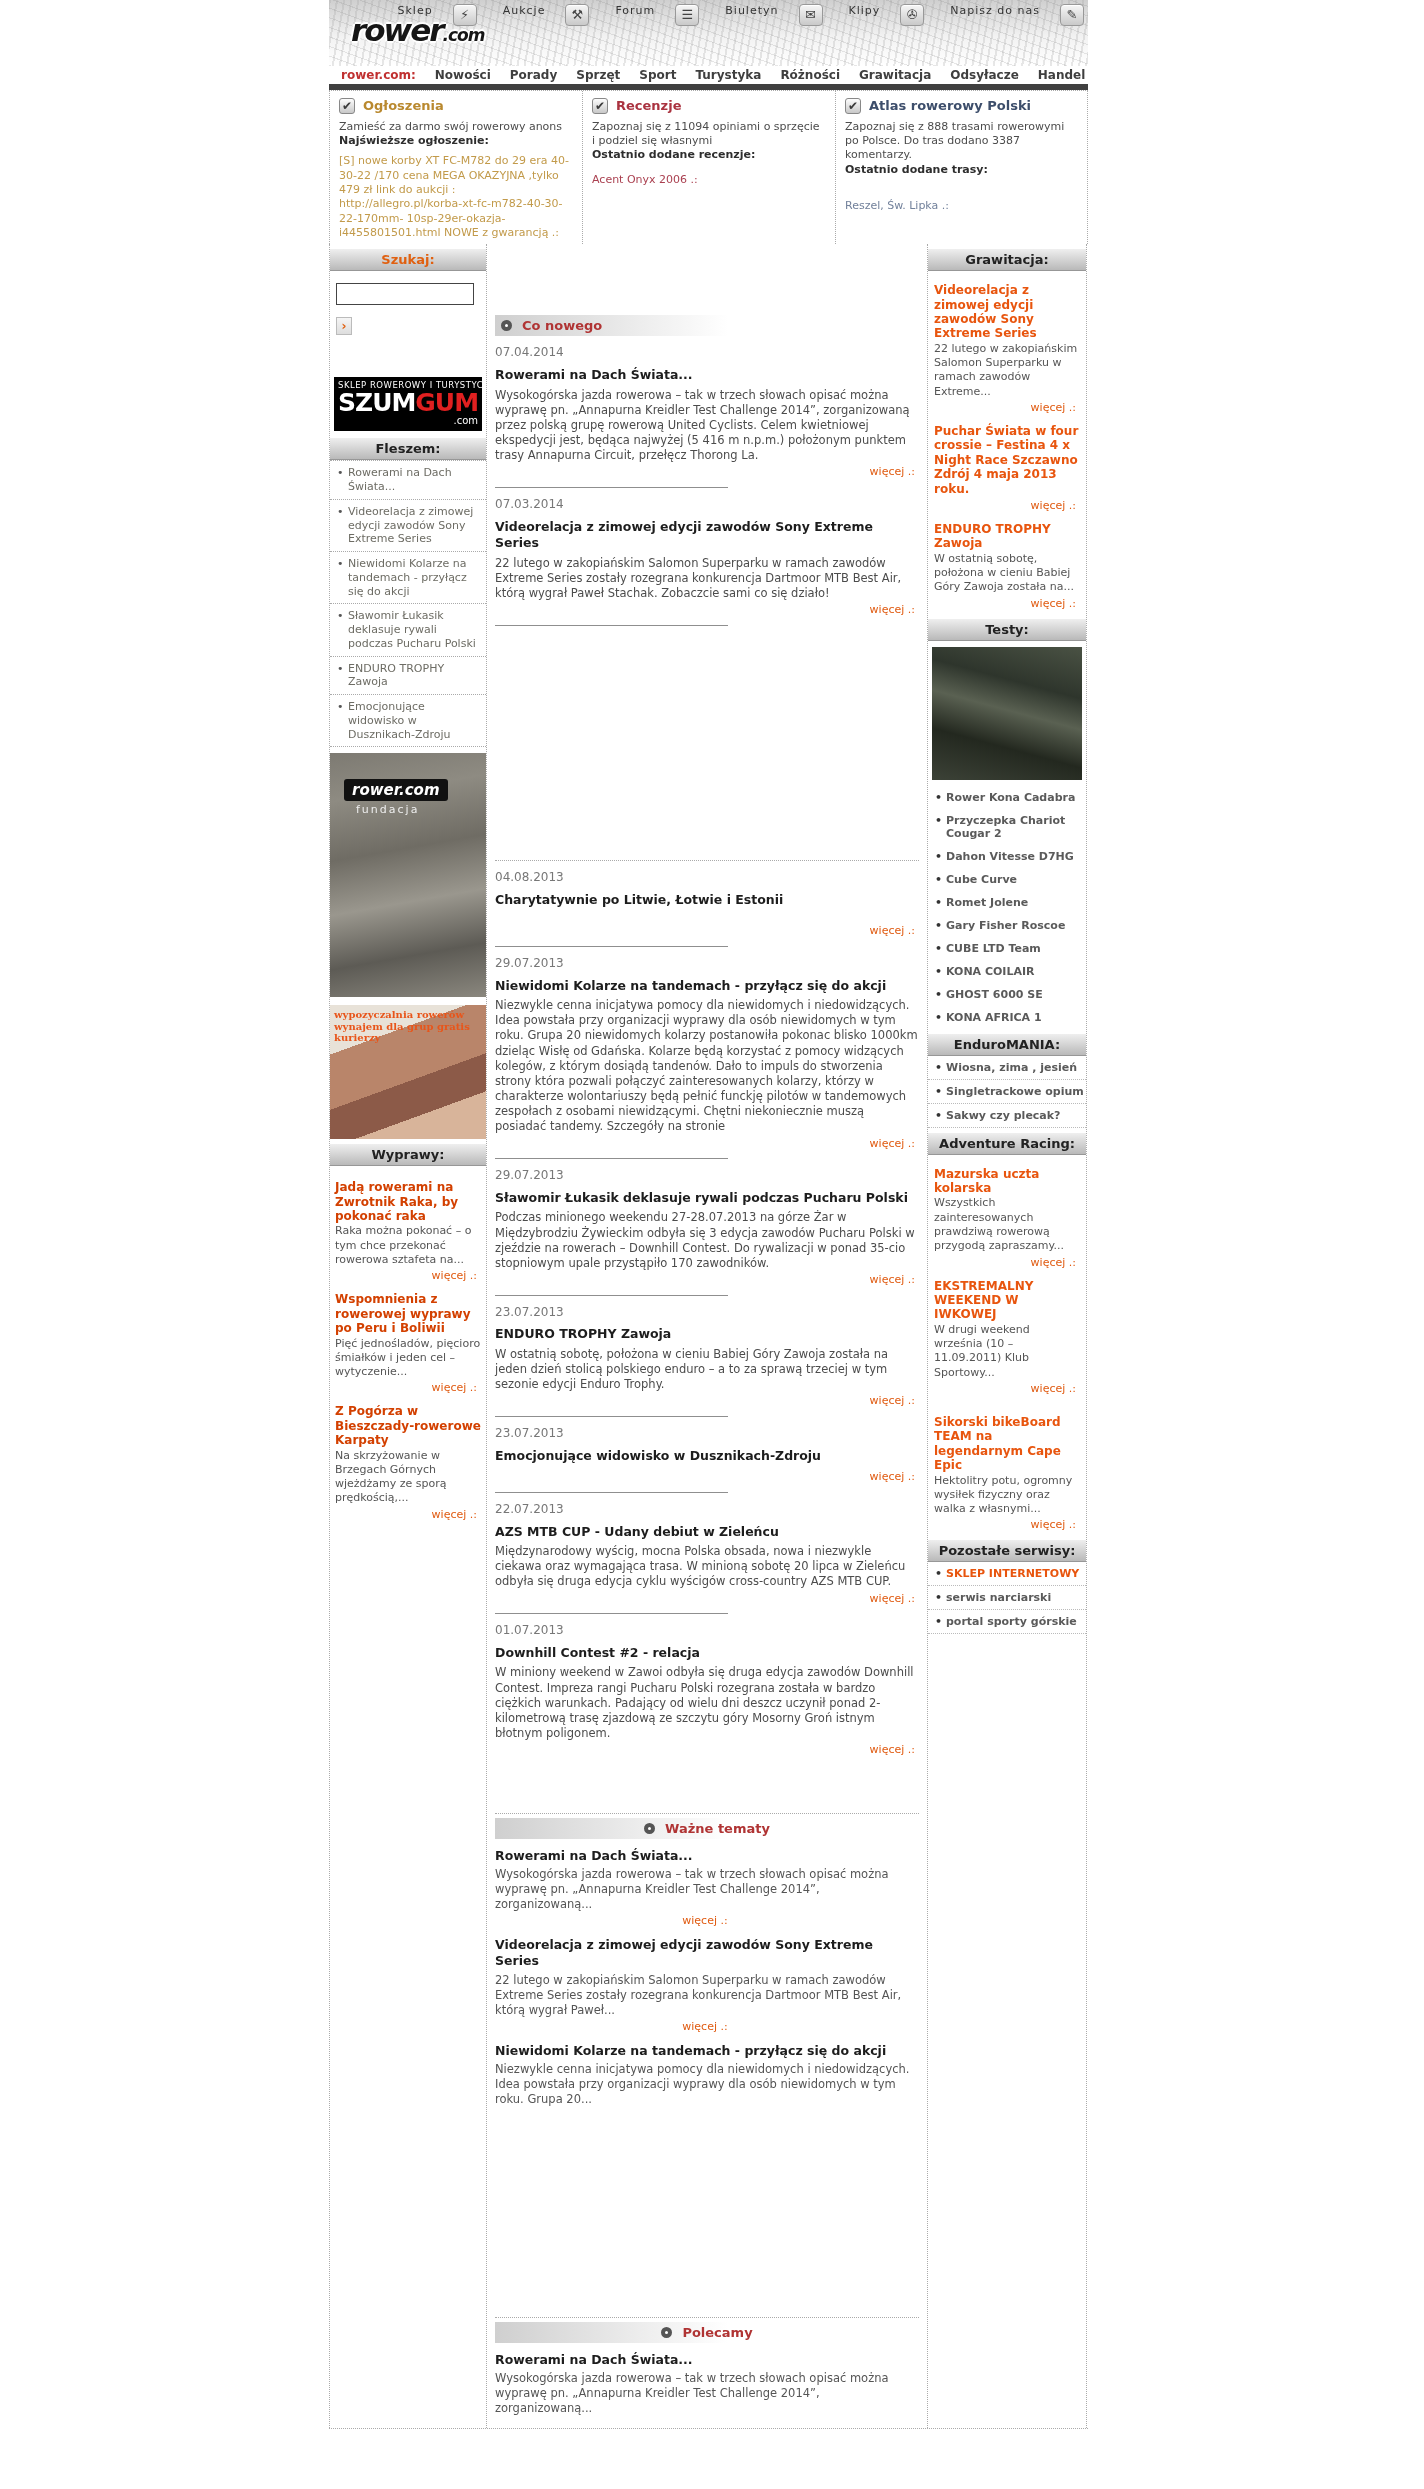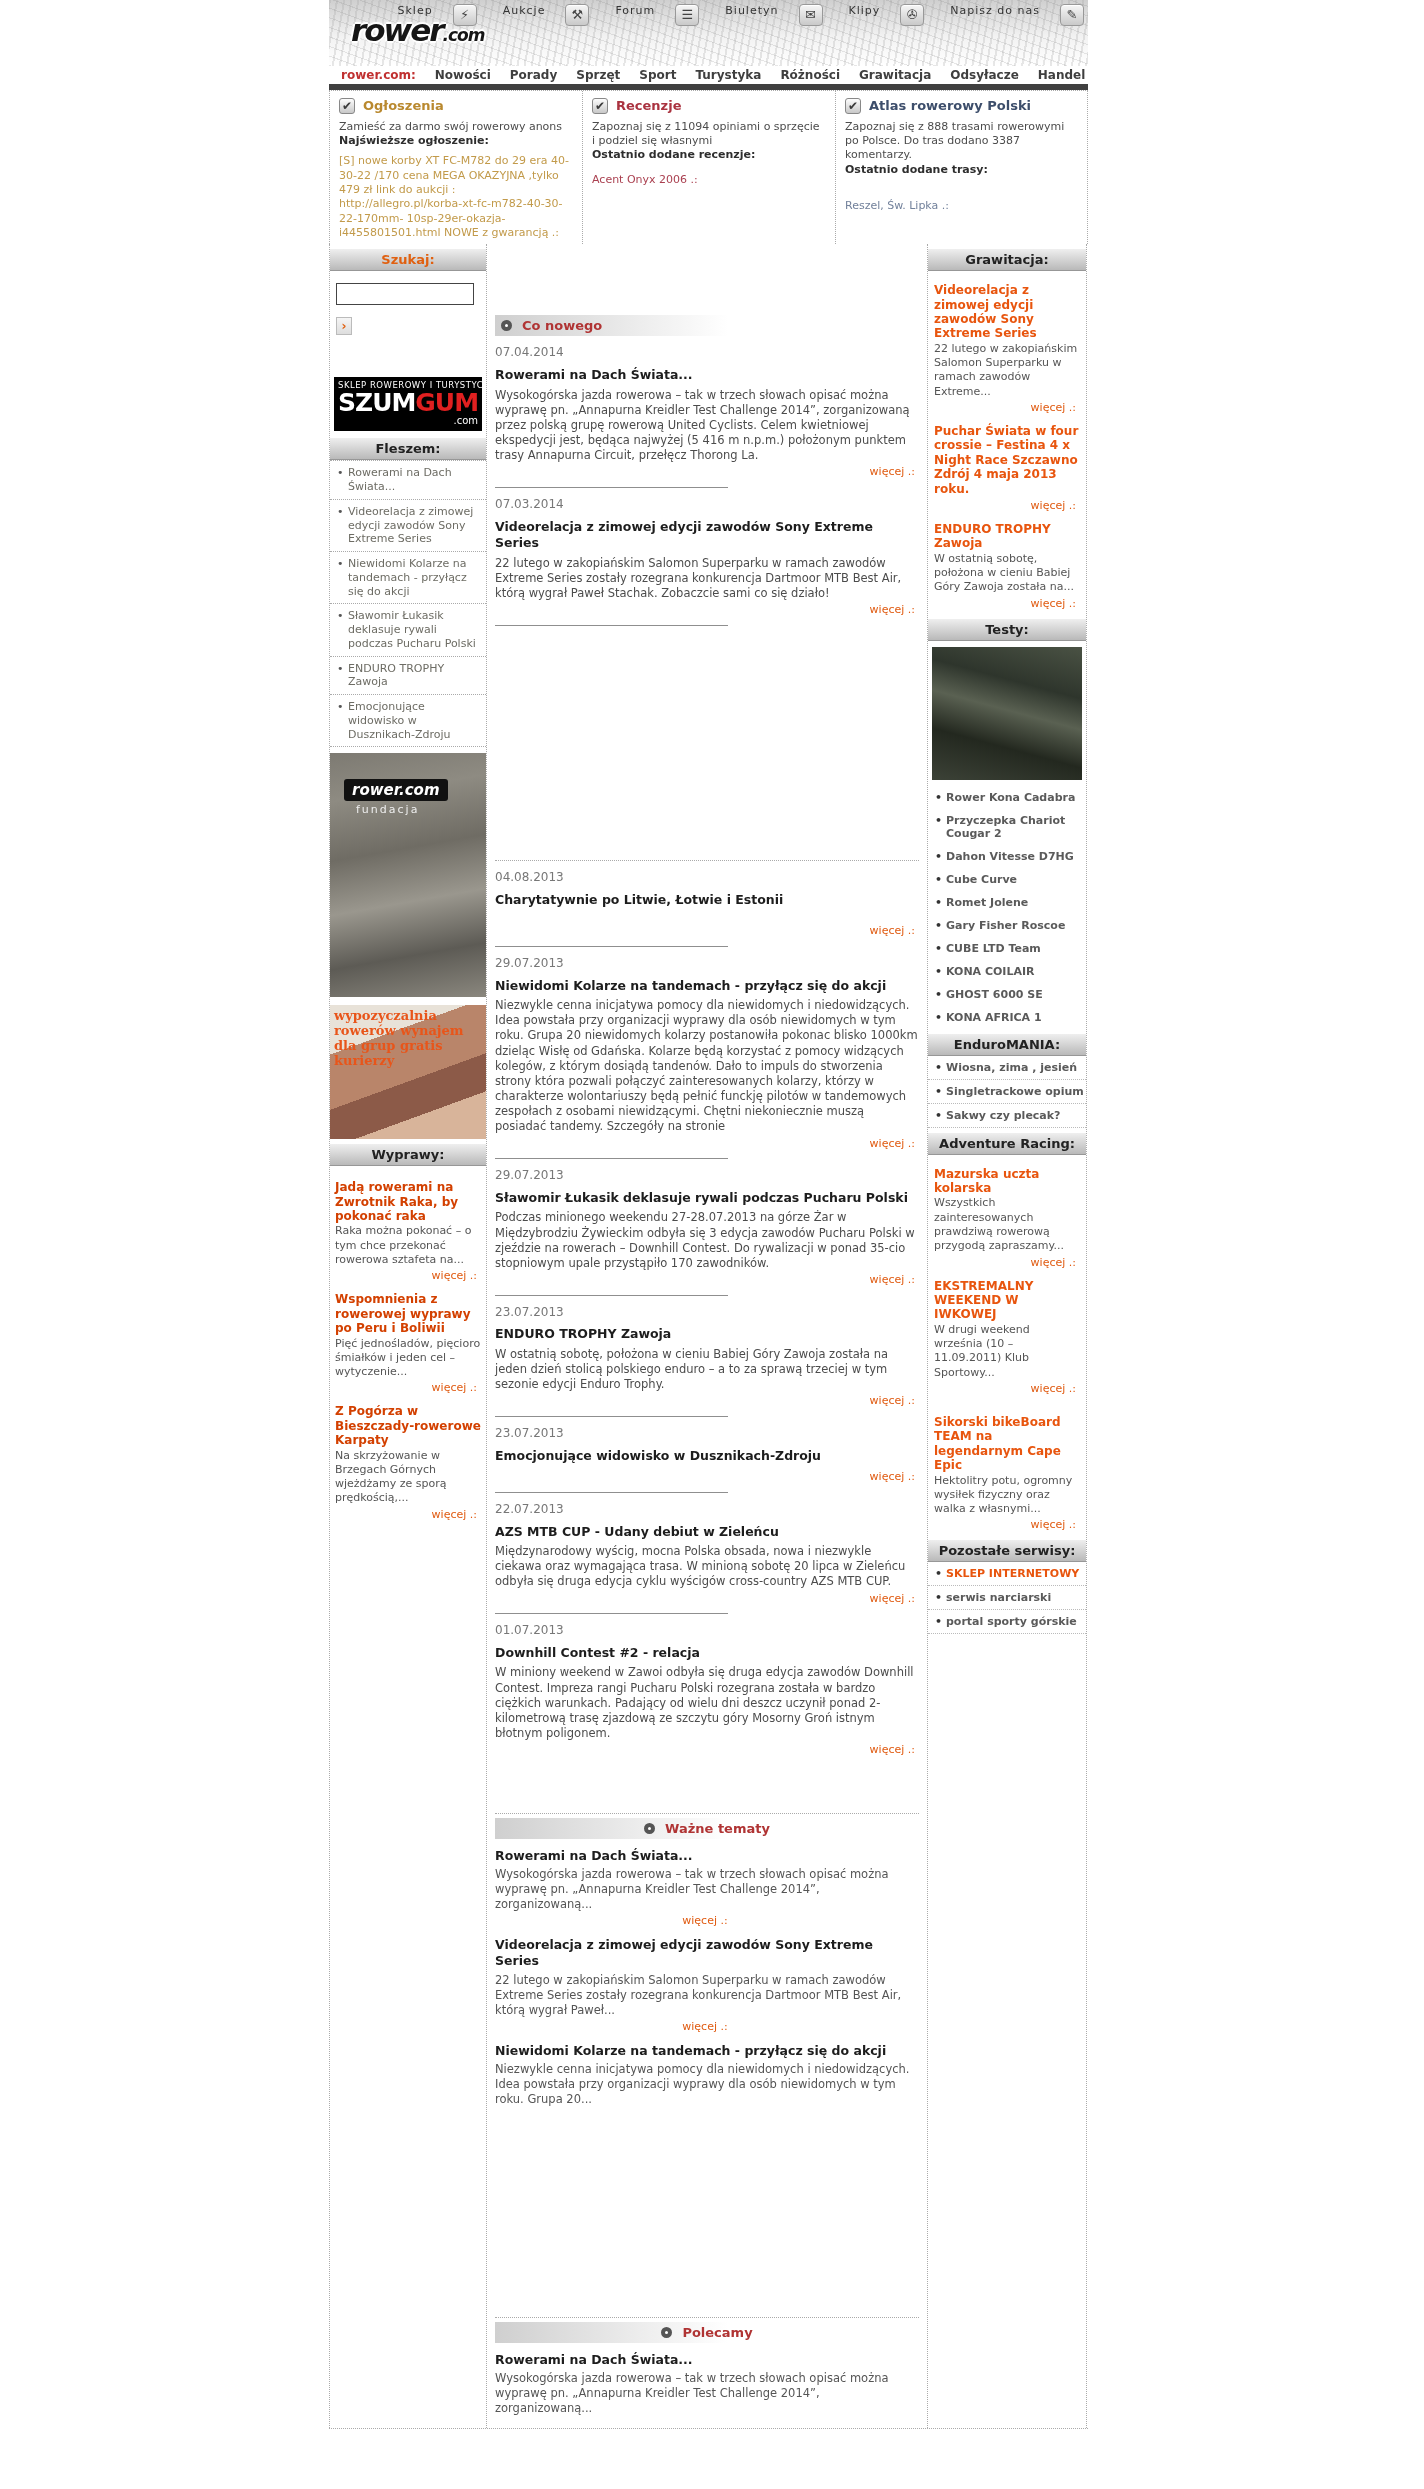--- a/index.html
+++ b/index.html
@@ -72,21 +72,21 @@
   .flist li:first-child { border-top:1px dotted #aaa; }
   .flist li::before { content:"•"; position:absolute; left:7px; color:#555; }
   .fund { margin-top:6px; height:244px; position:relative;
     background:linear-gradient(170deg,#7d7a72 0%,#8e8b82 18%,#6f6c64 40%,#9a978e 60%,#5d5b55 80%,#8a877e 100%); }
   .fund .fl { position:absolute; left:14px; top:26px; background:#111; color:#fff; font-style:italic; font-weight:bold;
     font-size:15px; padding:2px 8px; border-radius:3px; }
   .fund .f2 { position:absolute; left:26px; top:50px; color:#eee; font-size:11px; letter-spacing:2px; }
   .ad2 { margin-top:8px; height:134px; position:relative; overflow:hidden;
     background:linear-gradient(160deg,#e8e2d8 0 26%, #b9856a 26% 55%, #8c5a48 55% 75%, #d8b49a 75% 100%); }
   .ad2 .t { position:absolute; left:4px; top:4px; font-family:"DejaVu Serif", serif; font-weight:bold;
-    color:#e8551a; font-size:13px; line-height:1.15; }
+    color:#e8551a; font-size:10px; line-height:1.15; }
   .wyp { padding:6px 5px; font-size:11px; }
   .wyp .wt { color:#d34000; font-weight:bold; font-size:12px; line-height:1.2; margin:8px 0 1px; }
   .wyp .wb { color:#555; line-height:1.3; }
   .more { color:#e05a10; text-align:right; font-size:11px; padding:2px 4px 0 0; }
   .more.center { text-align:center; }
 
   
   .mainbar { margin-top:71px; display:flex; align-items:center; gap:10px; padding:3px 6px;
     background:linear-gradient(to right,#cfcfcf,#ffffff 55%); font-weight:bold; font-size:13px; color:#b03434; }
   .mainbar.plain { margin-top:0;justify-content:center; }

